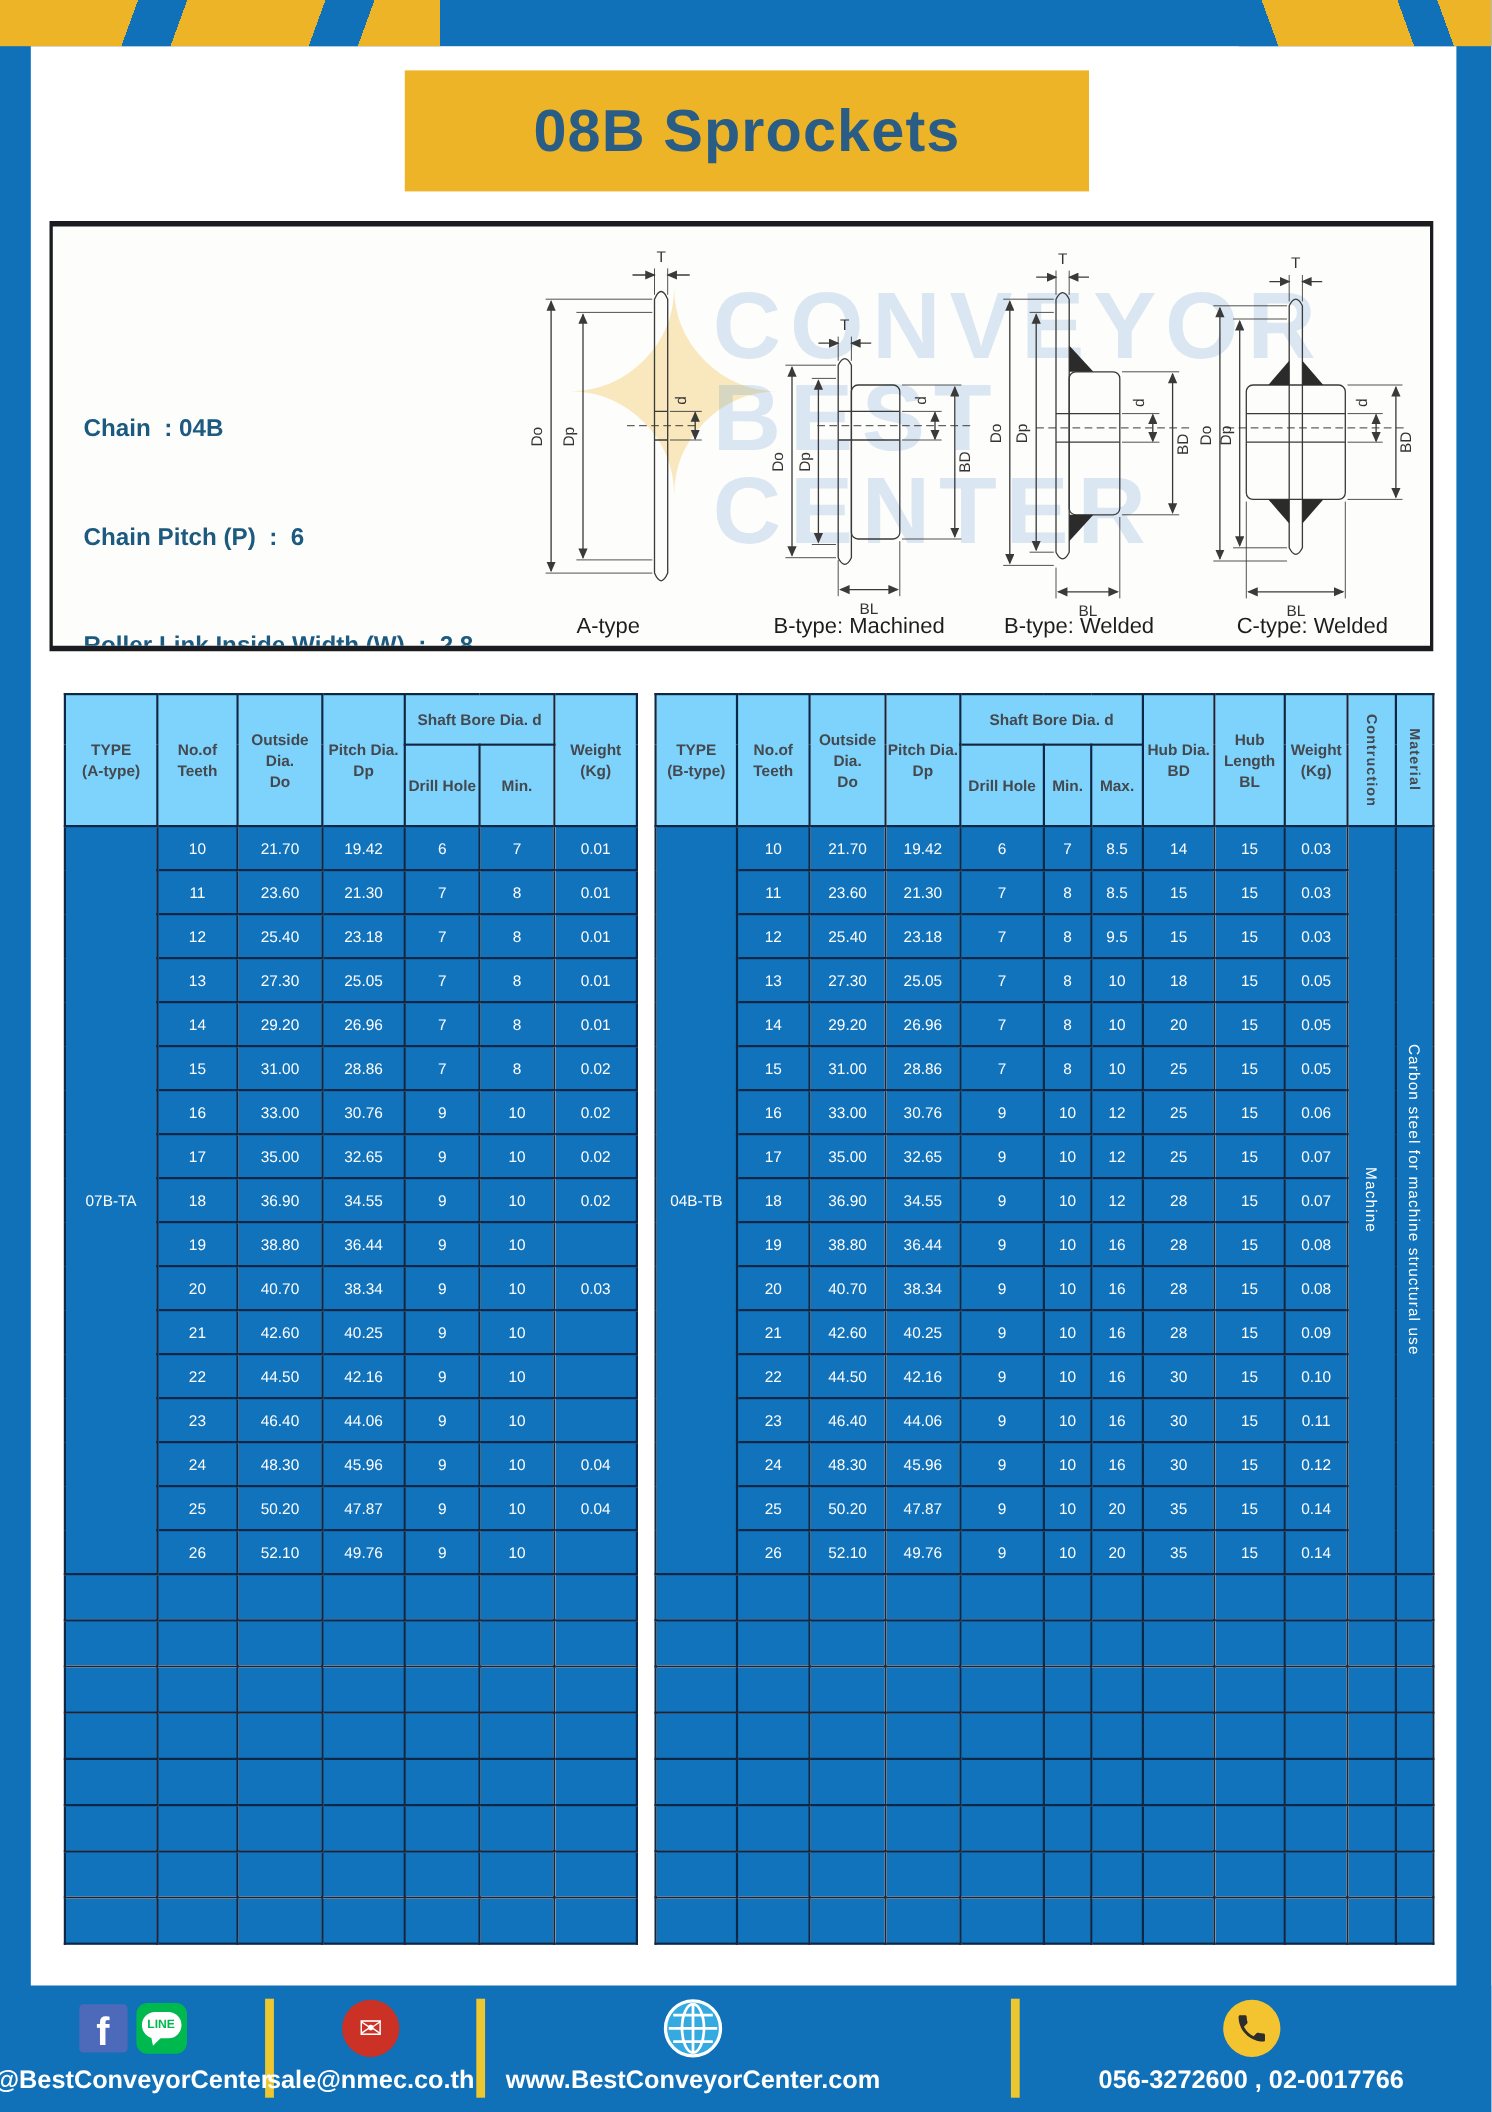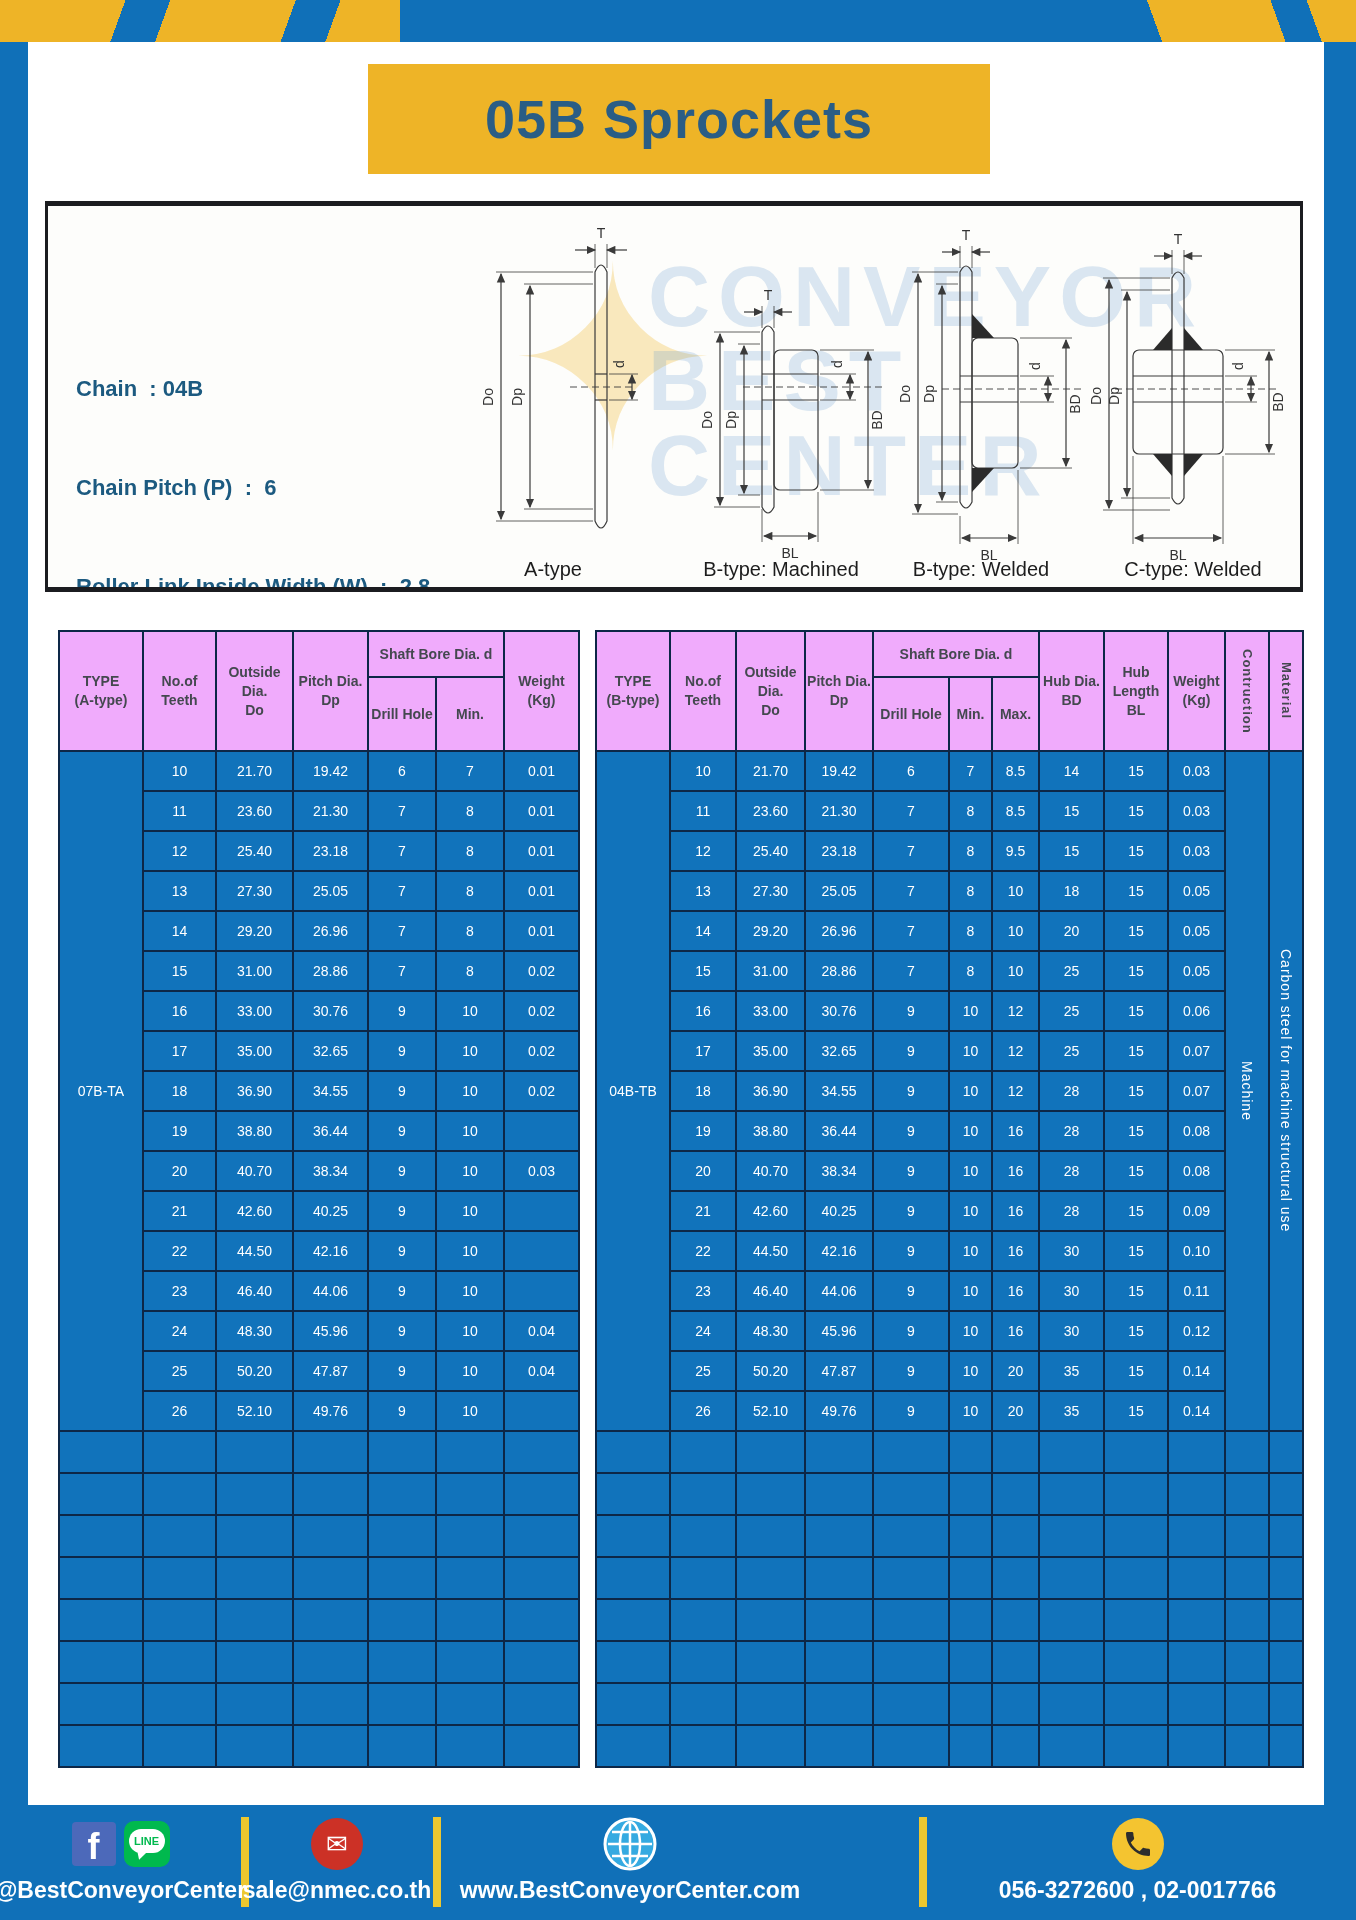--- a/index.html
+++ b/index.html
@@ -24,21 +24,21 @@
   .wm{position:absolute;left:470px;top:20px;width:600px;height:340px;pointer-events:none;}
   .wm .wm-star{position:absolute;left:-10px;top:10px;font-size:250px;line-height:250px;color:rgba(242,184,48,0.30);}
   .wm .wm-text{position:absolute;left:130px;top:28px;font-size:86px;font-weight:bold;
       color:rgba(96,152,204,0.22);line-height:0.98;letter-spacing:8px;}
   .diag{position:absolute;top:8px;}
   .diag-label{position:absolute;top:352px;font-size:20px;color:#1d1d1d;text-align:center;width:170px;}
   svg text{font-family:"Liberation Sans",sans-serif;font-size:14px;fill:#333;}
   
   table.tbl{position:absolute;border-collapse:collapse;table-layout:fixed;top:630px;}
   .tbl th,.tbl td{border:2px solid #0d2747;padding:0;text-align:center;vertical-align:middle;overflow:hidden;}
-  .tbl thead th{background:#f0abfc;color:#44484f;font-weight:bold;font-size:14px;line-height:19px;}
+  .tbl thead th{background:#7dd3fc;color:#44484f;font-weight:bold;font-size:14px;line-height:19px;}
   .tbl tbody td{background:#1173bb;color:#ffffff;font-size:14px;}
   .tbl tr.h1{height:46px;} .tbl tr.h2{height:74px;}
   .tbl tbody tr{height:40px;} .tbl tbody tr.erow{height:42px;}
   td.type-cell{font-size:14px;}
   td.vcell{writing-mode:vertical-rl;font-size:13px;white-space:nowrap;letter-spacing:1px;}
   .vhead{writing-mode:vertical-rl;margin:0 auto;letter-spacing:1px;font-size:13px;}
   
   .footer{position:absolute;left:0;top:1805px;width:1356px;height:115px;background:#1070b8;}
   .fdiv{position:absolute;top:12px;width:8px;height:90px;background:#edc72f;}
   .fsec{position:absolute;top:0;height:115px;display:flex;flex-direction:column;align-items:center;justify-content:flex-start;}
@@ -61,21 +61,21 @@
 <div id="page">
 
   <div class="border-left"></div>
   <div class="border-right"></div>
   <div class="topbar">
     <div class="stripes-left"></div>
     <div class="stripes-right"></div>
   </div>
 
   <div class="title-box">
-    <h1>05B Sprockets</h1>
+    <h1>08B Sprockets</h1>
   </div>
 
   <svg width="0" height="0" style="position:absolute">
     <defs>
       <marker id="mA" markerWidth="9" markerHeight="9" refX="7" refY="3.5" orient="auto">
         <path d="M0,0 L8,3.5 L0,7 z" fill="#3a3a3a"></path>
       </marker>
       <marker id="mB" markerWidth="9" markerHeight="9" refX="1" refY="3.5" orient="auto">
         <path d="M8,0 L0,3.5 L8,7 z" fill="#3a3a3a"></path>
       </marker>

